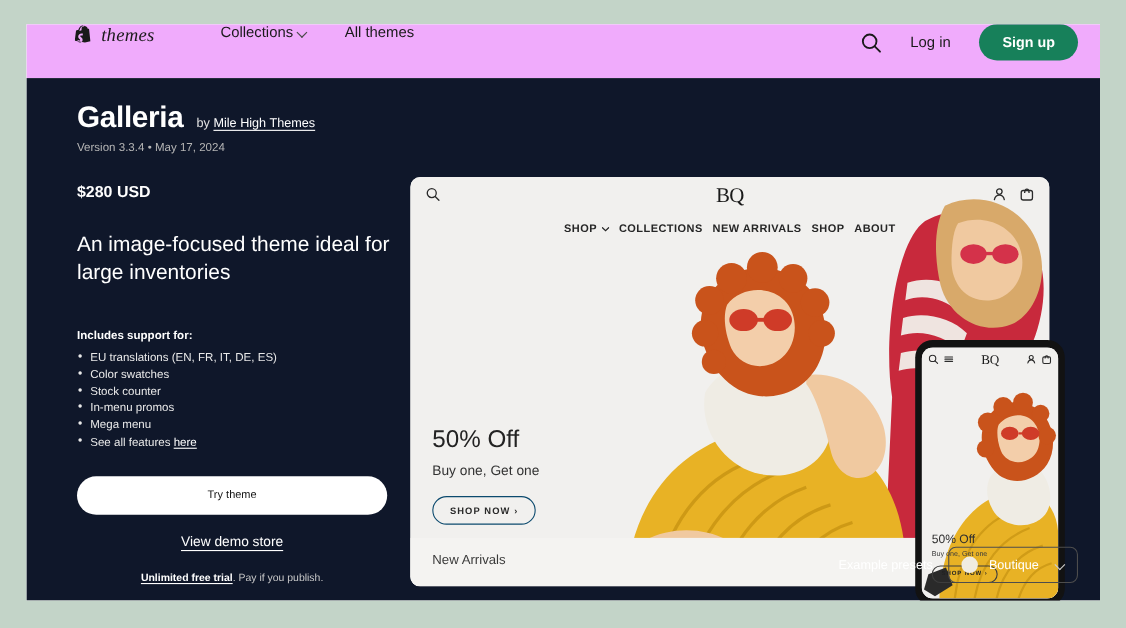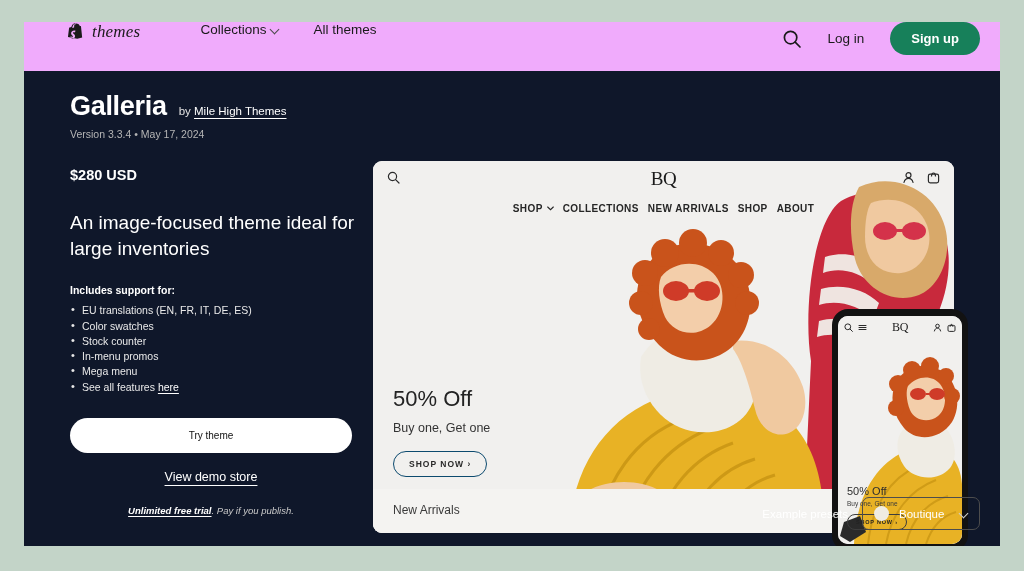--- a/index.html
+++ b/index.html
@@ -60,21 +60,21 @@
   }
   .title-row { display: flex; align-items: baseline; gap: 12px; }
   .theme-title { font-size: 27px; font-weight: bold; letter-spacing: -.3px; }
   .byline { font-size: 11.5px; color: #e3e3e3; }
   .byline-link {
     color: #ffffff; text-decoration: underline; text-underline-offset: 3px; cursor: pointer;
   }
   .version { font-size: 10.5px; color: #b5b5b5; margin-top: 6px; }
   .price { font-size: 14.5px; font-weight: bold; margin-top: 27px; }
   .tagline { font-size: 19px; margin-top: 27px; line-height: 1.35; }
-  .supports-title { font-size: 10.5px; font-weight: bold; margin-top: 23px; }
+  .supports-title { font-size: 10.5px; font-weight: bold; margin-top: 38px; }
   .feat-list { list-style: none; margin-top: 8px; }
   .feat-list li {
     font-size: 10.5px; color: #e9e9e9; line-height: 1.22; padding-left: 12px;
     position: relative; margin-bottom: 2.5px;
   }
   .feat-list li::before {
     content: "•"; position: absolute; left: 1px; top: -1px; color: #e9e9e9; font-size: 11px;
   }
   .inline-link {
     color: #ffffff; text-decoration: underline; text-underline-offset: 2px; cursor: pointer;
@@ -83,21 +83,21 @@
     display: block; width: 282px; margin-top: 24px; background: #ffffff; color: #111;
     border: none; border-radius: 999px; padding: 12px 0; font-size: 10px;
     cursor: pointer; font-family: "Liberation Sans", sans-serif; text-align: center;
   }
   .demo-link {
     display: block; text-align: center; width: 282px; margin-top: 17px;
     font-size: 12.5px; color: #fff; text-decoration: underline;
     text-underline-offset: 4px; cursor: pointer;
   }
   .trial-note {
-    width: 282px; text-align: center; margin-top: 21px; font-size: 9.5px; color: #c9c9c9; font-style: italic;
+    width: 282px; text-align: center; margin-top: 21px; font-size: 9.5px; color: #c9c9c9;
   }
   .trial-strong {
     color: #fff; font-weight: bold; text-decoration: underline; text-underline-offset: 2px;
   }
   
   .preview-card {
     position: absolute; left: 349px; top: 90px; width: 581px; height: 372px;
     background: #f1f0ee; border-radius: 9px; overflow: hidden;
   }
   .shop-top {

